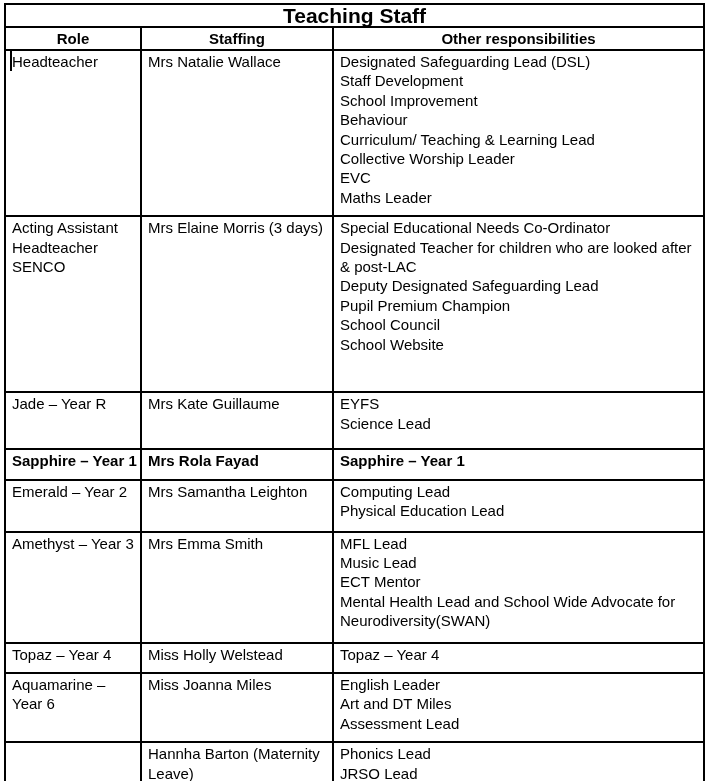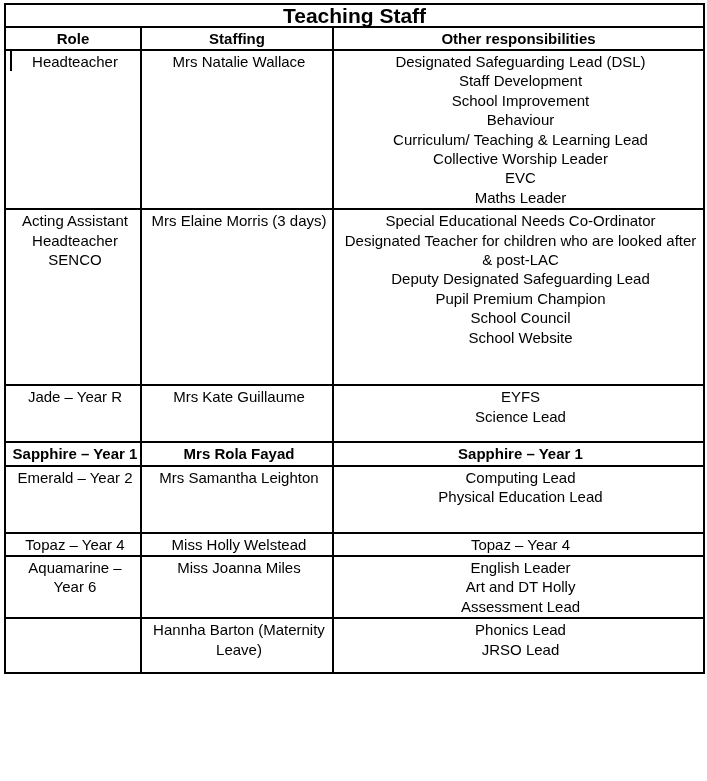--- a/index.html
+++ b/index.html
@@ -18,23 +18,22 @@
     width: 699px;
     margin: 3px 0 0 4px;
   }
   td, th {
     border: 2px solid #000000;
     vertical-align: top;
     position: relative;
     overflow: hidden;
   }
   td.cell {
-    padding: 1px 2px 1px 6px;
+    padding: 1px 2px 8px 6px;
     font-size: 15px;
-    text-align: center;
   }
   .line {
     line-height: 19.4px;
     min-height: 19.4px;
   }
   tr.title-row td {
     text-align: center;
     font-weight: bold;
     font-size: 21px;
     line-height: 19px;
@@ -129,32 +128,47 @@
         <td class="cell">
           <div class="line">Sapphire – Year 1</div>
         </td>
         <td class="cell">
           <div class="line">Mrs Rola Fayad</div>
         </td>
         <td class="cell">
           <div class="line">Sapphire – Year 1</div>
         </td>
       </tr>
-      <tr style="height: 67px;">
+      <tr style="height: 52px;">
         <td class="cell">
           <div class="line">Emerald – Year 2</div>
         </td>
         <td class="cell">
           <div class="line">Mrs Samantha Leighton</div>
         </td>
         <td class="cell">
           <div class="line">Computing Lead</div>
           <div class="line">Physical Education Lead</div>
         </td>
       </tr>
+      <tr style="height: 111px;">
+        <td class="cell">
+          <div class="line">Amethyst – Year 3</div>
+        </td>
+        <td class="cell">
+          <div class="line">Mrs Emma Smith</div>
+        </td>
+        <td class="cell">
+          <div class="line">MFL Lead</div>
+          <div class="line">Music Lead</div>
+          <div class="line">ECT Mentor</div>
+          <div class="line">Mental Health Lead and School Wide Advocate for</div>
+          <div class="line">Neurodiversity(SWAN)</div>
+        </td>
+      </tr>
       <tr style="height: 20px;">
         <td class="cell">
           <div class="line">Topaz – Year 4</div>
         </td>
         <td class="cell">
           <div class="line">Miss Holly Welstead</div>
         </td>
         <td class="cell">
           <div class="line">Topaz – Year 4</div>
         </td>
@@ -162,21 +176,21 @@
       <tr style="height: 57px;">
         <td class="cell">
           <div class="line">Aquamarine –</div>
           <div class="line">Year 6</div>
         </td>
         <td class="cell">
           <div class="line">Miss Joanna Miles</div>
         </td>
         <td class="cell">
           <div class="line">English Leader</div>
-          <div class="line">Art and DT Holly</div>
+          <div class="line">Art and DT Miles</div>
           <div class="line">Assessment Lead</div>
         </td>
       </tr>
       <tr style="height: 55px;">
         <td class="cell"></td>
         <td class="cell">
           <div class="line">Hannha Barton (Maternity</div>
           <div class="line">Leave)</div>
         </td>
         <td class="cell">

